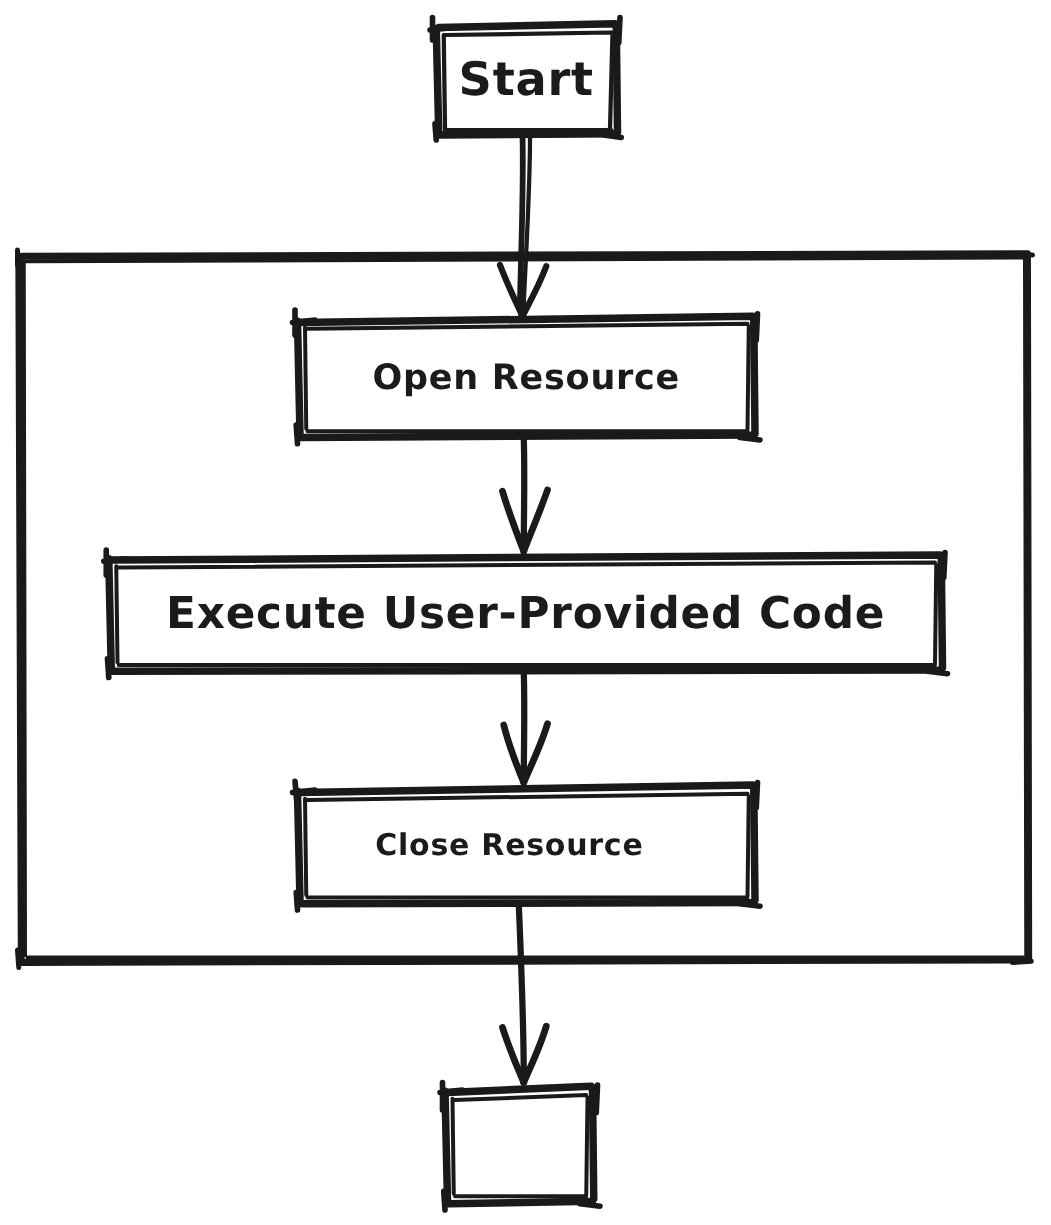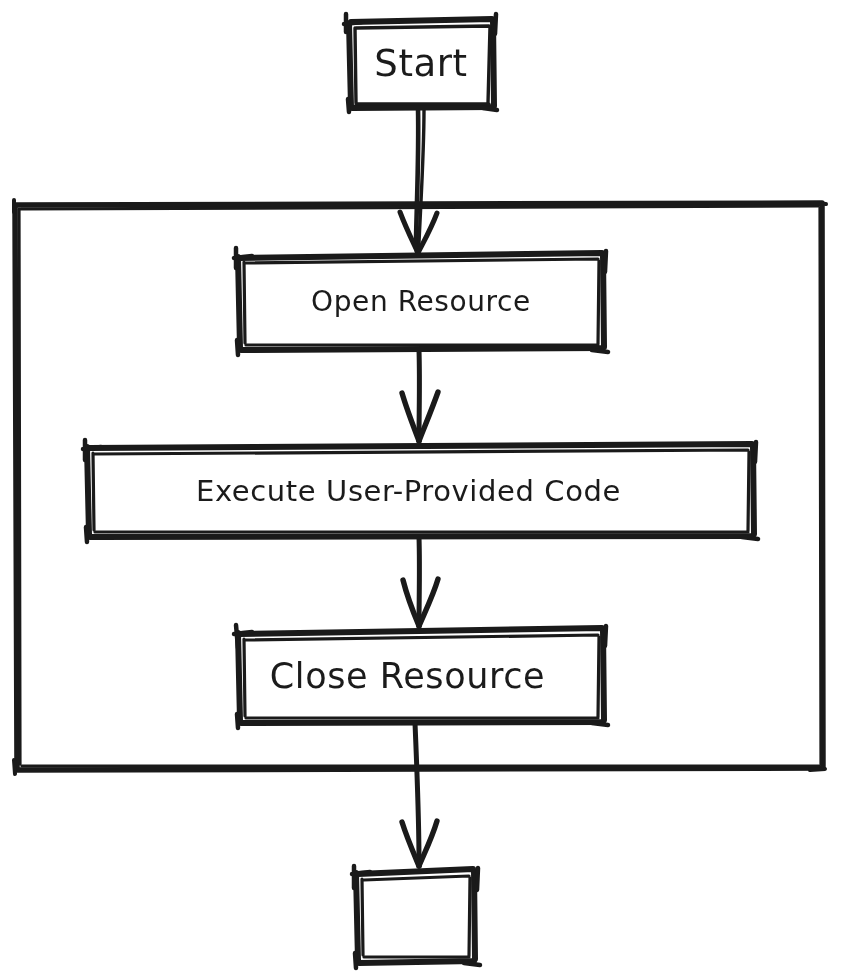--- a/index.html
+++ b/index.html
@@ -28,30 +28,30 @@
     height: 980px;
     display: block;
   }
   .node-label {
     position: absolute;
     display: flex;
     align-items: center;
     justify-content: center;
     color: #1b1b1b;
     font-family: "DejaVu Sans", sans-serif;
-    font-weight: 400;
+    font-weight: 700;
     letter-spacing: 0.6px;
     white-space: nowrap;
     pointer-events: none;
     text-align: center;
   }
   .lbl-start  { left: 348px; top: 18px;  width: 146px; height: 90px;  font-size: 37px; }
   .lbl-open   { left: 237px; top: 252px; width: 368px; height: 98px;  font-size: 28px; }
-  .lbl-exec   { left: 74px;  top: 444px; width: 669px; height: 93px;  font-size: 29px; }
-  .lbl-close  { left: 237px; top: 628px; width: 341px; height: 95px;  font-size: 35px; }
+  .lbl-exec   { left: 86px;  top: 444px; width: 669px; height: 93px;  font-size: 35px; }
+  .lbl-close  { left: 237px; top: 628px; width: 341px; height: 95px;  font-size: 24px; }
   .lbl-end    { left: 355px; top: 868px; width: 120px; height: 95px;  font-size: 37px; }
 </style>
 </head>
 <body>
 
 <div id="canvas">
 
   <svg class="diagram" viewBox="0 0 841 980" xmlns="http://www.w3.org/2000/svg">
 
     <g>

